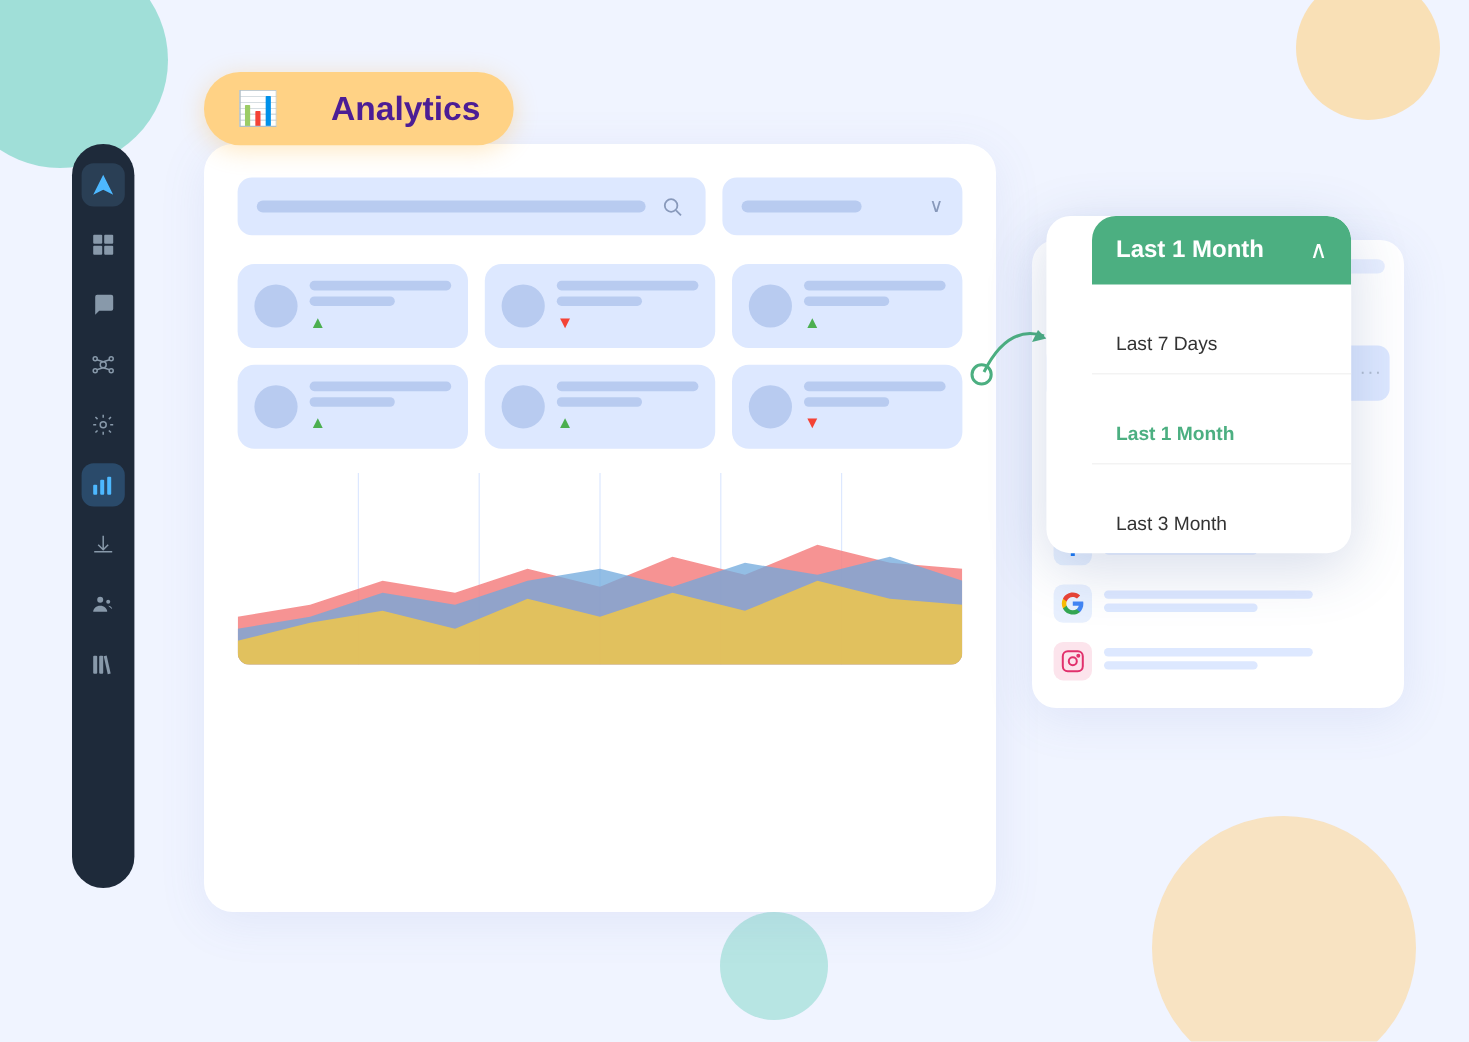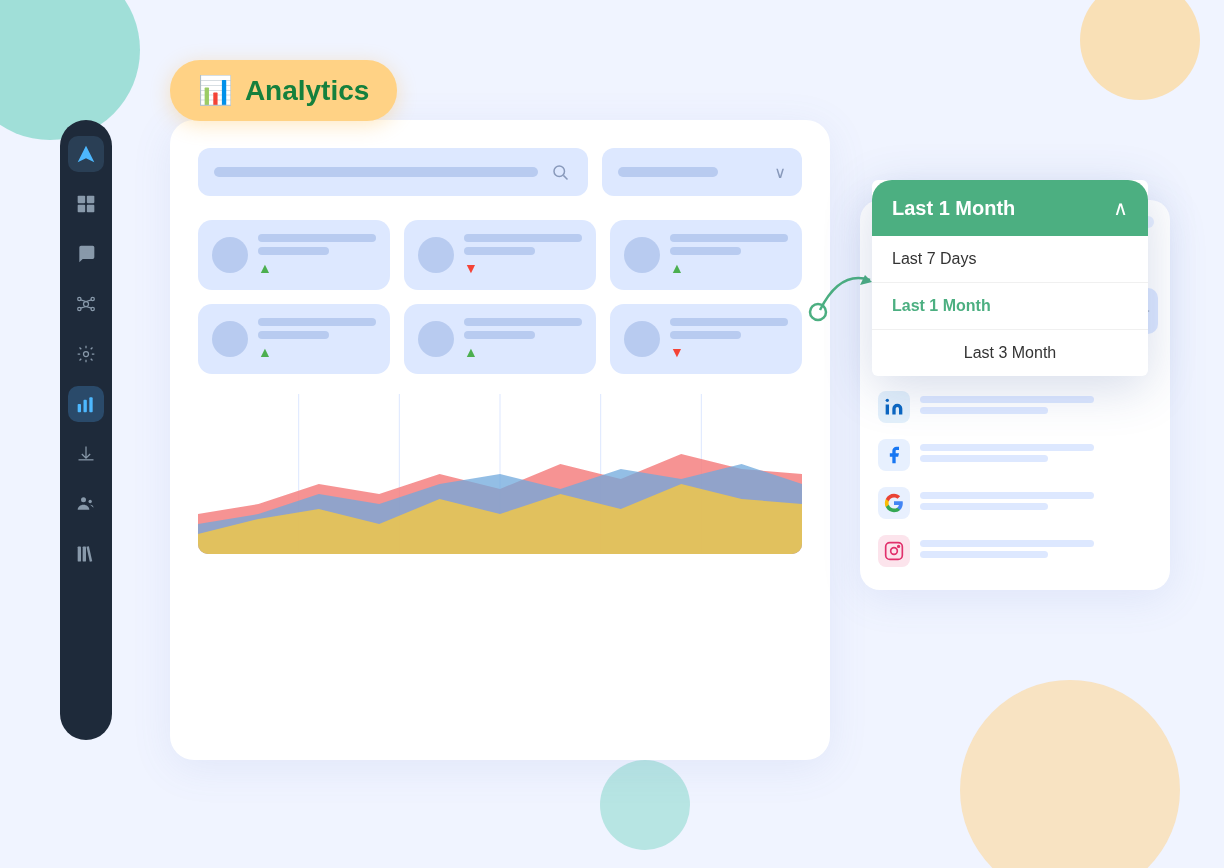--- a/index.html
+++ b/index.html
@@ -68,21 +68,22 @@
       gap: 12px;
       z-index: 20;
       box-shadow: 0 4px 20px rgba(255,180,50,0.3);
     }
     .analytics-badge .badge-icon {
       font-size: 28px;
     }
     .analytics-badge .badge-text {
       font-size: 28px;
       font-weight: 700;
-      color: #15803d;
+      color: #4c1d95;
+      margin-left: 31px;
     }
 
     
     .main-card {
       position: absolute;
       left: 170px;
       top: 120px;
       width: 660px;
       height: 640px;
       background: #fff;
@@ -253,26 +254,27 @@
       color: #b0bcd0;
       font-size: 16px;
       letter-spacing: 1px;
     }
 
     
     .dropdown-menu {
       position: absolute;
       left: 872px;
       top: 180px;
-      width: 276px;
+      width: 254px;
       background: #fff;
-      border-radius: 6px;
+      border-radius: 20px;
       z-index: 30;
       box-shadow: 0 12px 50px rgba(50,80,150,0.2);
       overflow: hidden;
+      padding-left: 38px;
     }
     .dropdown-header {
       background: #4caf81;
       padding: 16px 20px;
       display: flex;
       align-items: center;
       justify-content: space-between;
       border-radius: 20px 20px 0 0;
     }
     .dropdown-header-text {
@@ -283,24 +285,24 @@
     .dropdown-chevron {
       color: #fff;
       font-size: 20px;
     }
     .dropdown-item {
       padding: 14px 20px;
       font-size: 16px;
       color: #333;
       cursor: pointer;
       border-bottom: 1px solid #f0f0f0;
+      margin-top: 28px;
     }
     .dropdown-item:last-child {
       border-bottom: none;
-      text-align: center;
     }
     .dropdown-item.selected {
       color: #4caf81;
       font-weight: 600;
     }
 
     
     .arrow-decoration {
       position: absolute;
       left: 800px;

